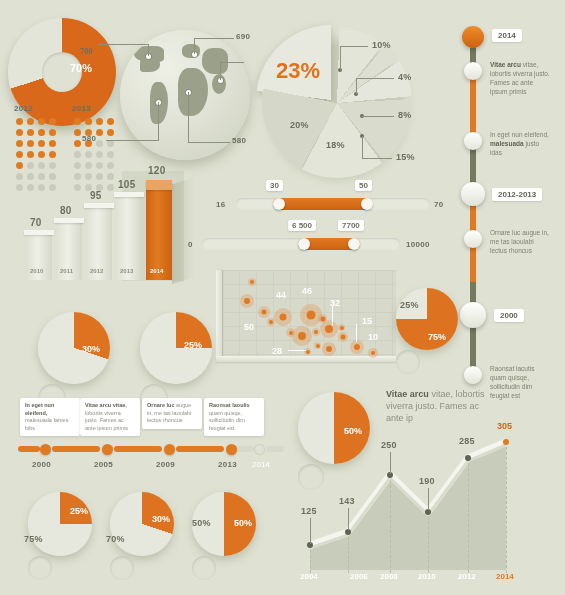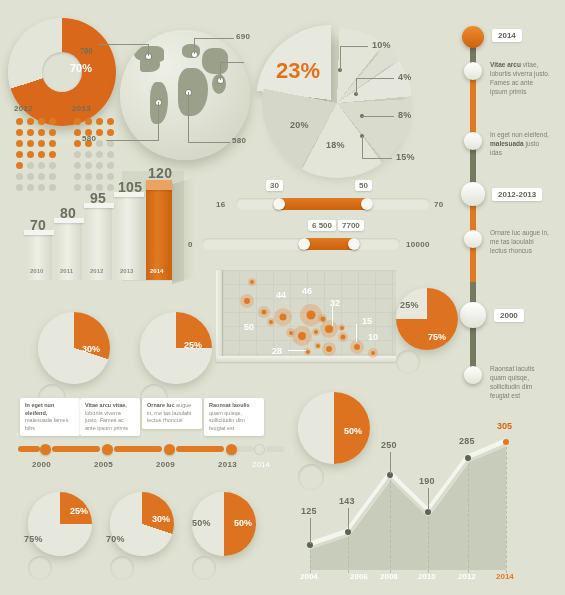--- a/index.html
+++ b/index.html
@@ -56,21 +56,21 @@
   .pieBig{position:absolute;font-size:22px;color:#e4701a;font-weight:bold;}
   .callout{position:absolute;background:#8d9280;}
   .cdot{position:absolute;width:4px;height:4px;border-radius:50%;background:#6d7260;}
 
   
   #bars{left:22px;top:175px;width:160px;height:105px;}
   .bar{position:absolute;bottom:0;width:26px;background:linear-gradient(to right,#dde0d2,#eef0e6 45%,#d4d7c8);}
   .bar.hl{background:linear-gradient(to right,#cf6414,#e07a22 45%,#cc620f);}
   .barcap{position:absolute;height:5px;background:#f4f5ee;box-shadow:0 1px 2px rgba(0,0,0,.15);}
   .barcap.hl{background:#e9a463;}
-  .barval{position:absolute;font-size:14px;}
+  .barval{position:absolute;font-size:10px;}
   .baryr{position:absolute;font-size:6px;color:#8d9280;font-weight:bold;}
   .baryr.on{color:#ffffff;}
 
   
   .track{position:absolute;height:12px;border-radius:6px;background:#e6e8dc;
      box-shadow:inset 0 1px 2px rgba(0,0,0,.12);}
   .fill{position:absolute;height:12px;background:linear-gradient(to bottom,#e07a22,#cc620f);}
   .knob{position:absolute;width:12px;height:12px;border-radius:50%;
      background:#f6f7f1;box-shadow:0 1px 2px rgba(0,0,0,.3);top:0;}
   .bub{position:absolute;background:#ffffff;border-radius:2px;padding:1px 4px;font-size:8px;
@@ -334,21 +334,21 @@
     <div class="bub" style="left:137px;top:-18px;">50</div>
     <div class="send lbl" style="left:216px;top:2px;">70</div>
   </div>
 
   <div class="abs" style="left:188px;top:238px;width:258px;height:26px;">
     <div class="send lbl" style="left:0px;top:2px;">0</div>
     <div class="track" style="left:14px;top:0;width:198px;"></div>
     <div class="fill" style="left:110px;top:0;width:62px;border-radius:6px;"></div>
     <div class="knob" style="left:110px;"></div>
     <div class="knob" style="left:160px;"></div>
-    <div class="bub" style="left:100px;top:-18px;margin-left:20px;">6 500</div>
+    <div class="bub" style="left:100px;top:-18px;">6 500</div>
     <div class="bub" style="left:150px;top:-18px;">7700</div>
     <div class="send lbl" style="left:218px;top:2px;">10000</div>
   </div>
 
   <div id="scatter" class="abs">
     <div class="grid"></div>
     <div class="axisY"></div>
     <div class="axisX"></div>
 
     <div class="bub2" style="left:40px;top:8px;width:8px;height:8px;">
@@ -519,20 +519,21 @@
     <div class="p lbl" style="left:0px;top:26px;">50%</div>
   </div>
 
   <div class="md" style="left:298px;top:392px;">
     <div class="ring" style="width:72px;height:72px;
        background:conic-gradient(from 0deg,#dd7320 0deg 180deg,#e6e8dd 180deg 360deg);"></div>
     <div class="hole" style="left:23px;top:23px;width:26px;height:26px;"></div>
     <div class="p lbl-w" style="left:46px;top:34px;">50%</div>
   </div>
 
+  <div class="ltxt" style="position:absolute;left:386px;top:388px;width:100px;"><b>Vitae arcu</b><span> vitae, lobortis viverra justo. Fames ac ante ip</span></div>
 
   <div id="line" class="abs">
     <svg width="258" height="165" style="position:absolute;left:0;top:0;">
       <polygon points="10,125 48,112 90,55 128,92 168,38 206,22 206,150 10,150" fill="rgba(120,126,100,.22)"></polygon>
       <polyline points="10,125 48,112 90,55 128,92 168,38 206,22" fill="none" stroke="#f4f5ee" stroke-width="7" stroke-linejoin="round"></polyline>
       <polyline points="10,128 48,115 90,58 128,95 168,41 206,25" fill="none" stroke="#d9dccd" stroke-width="3" stroke-linejoin="round"></polyline>
     </svg>
 
     <div class="ldash" style="left:10px;top:125px;height:28px;"></div>
     <div class="ldash" style="left:48px;top:112px;height:41px;"></div>

